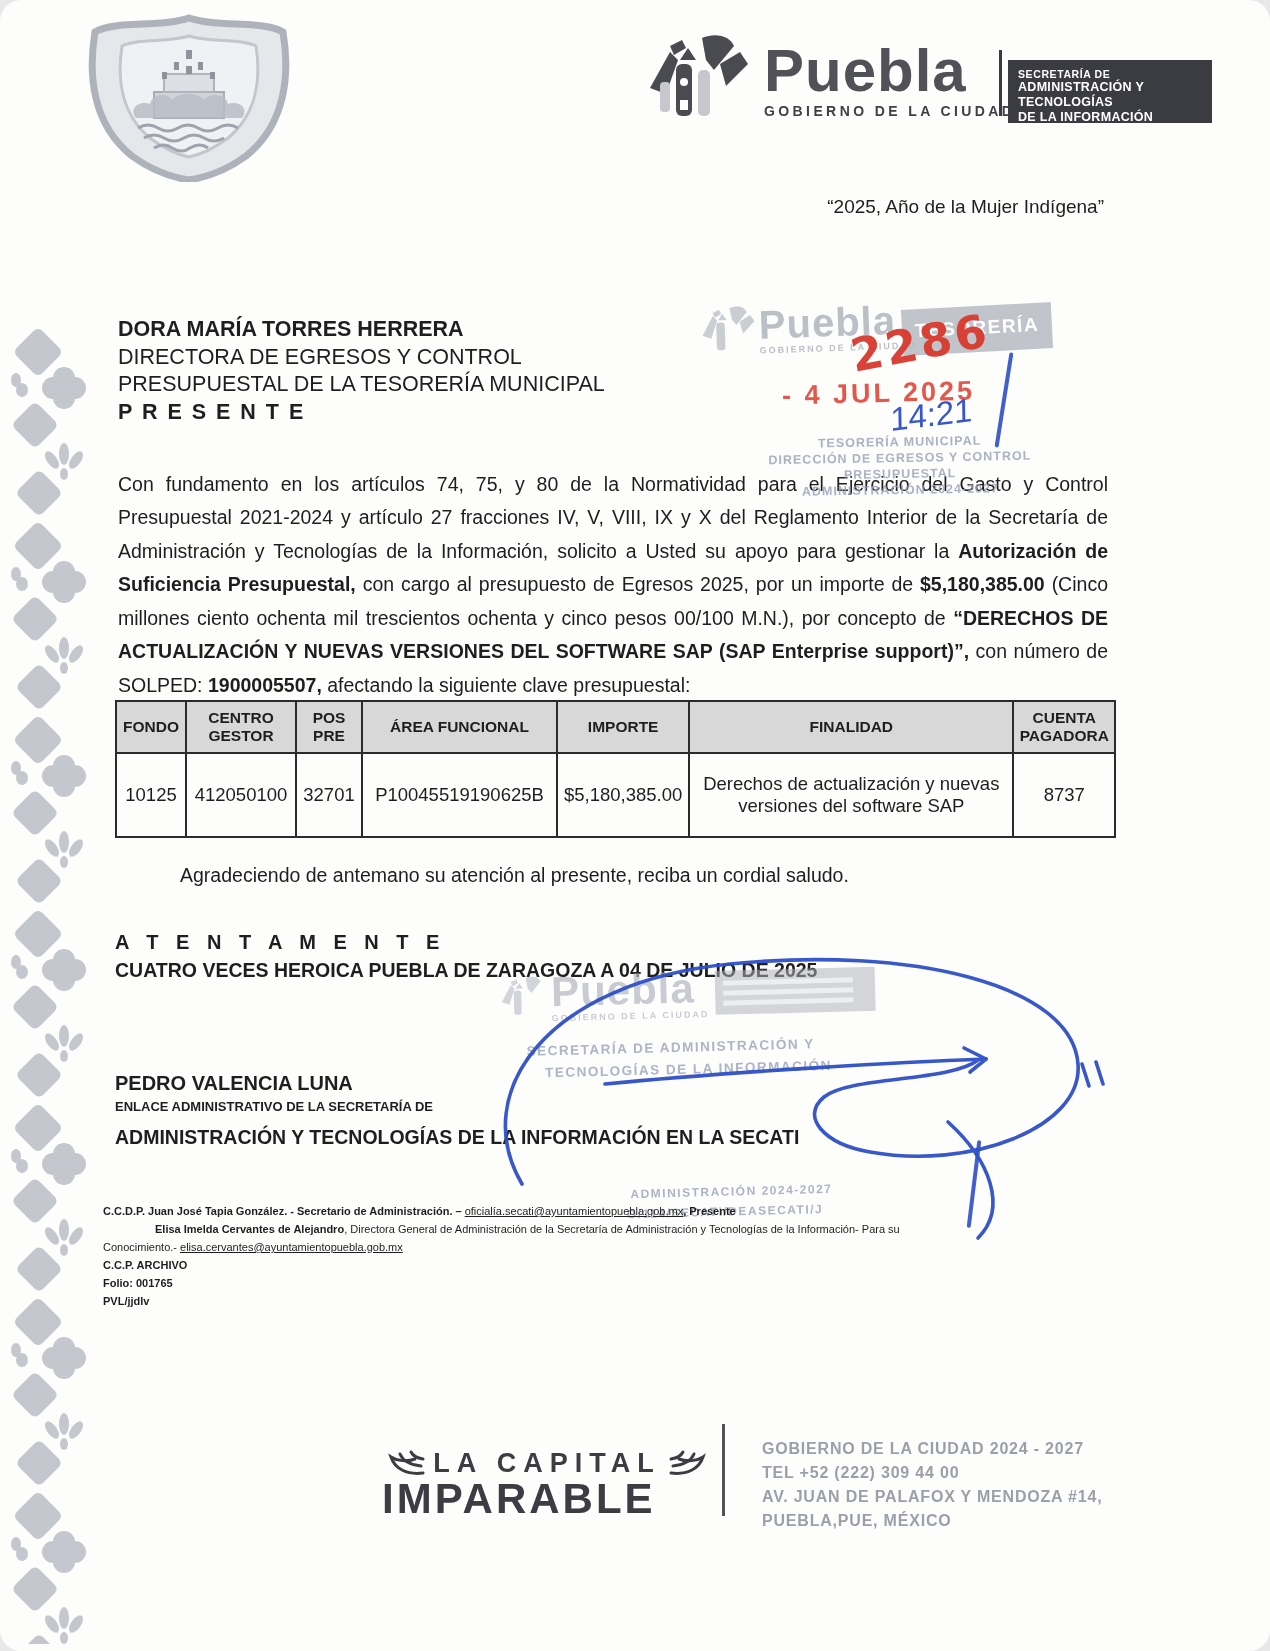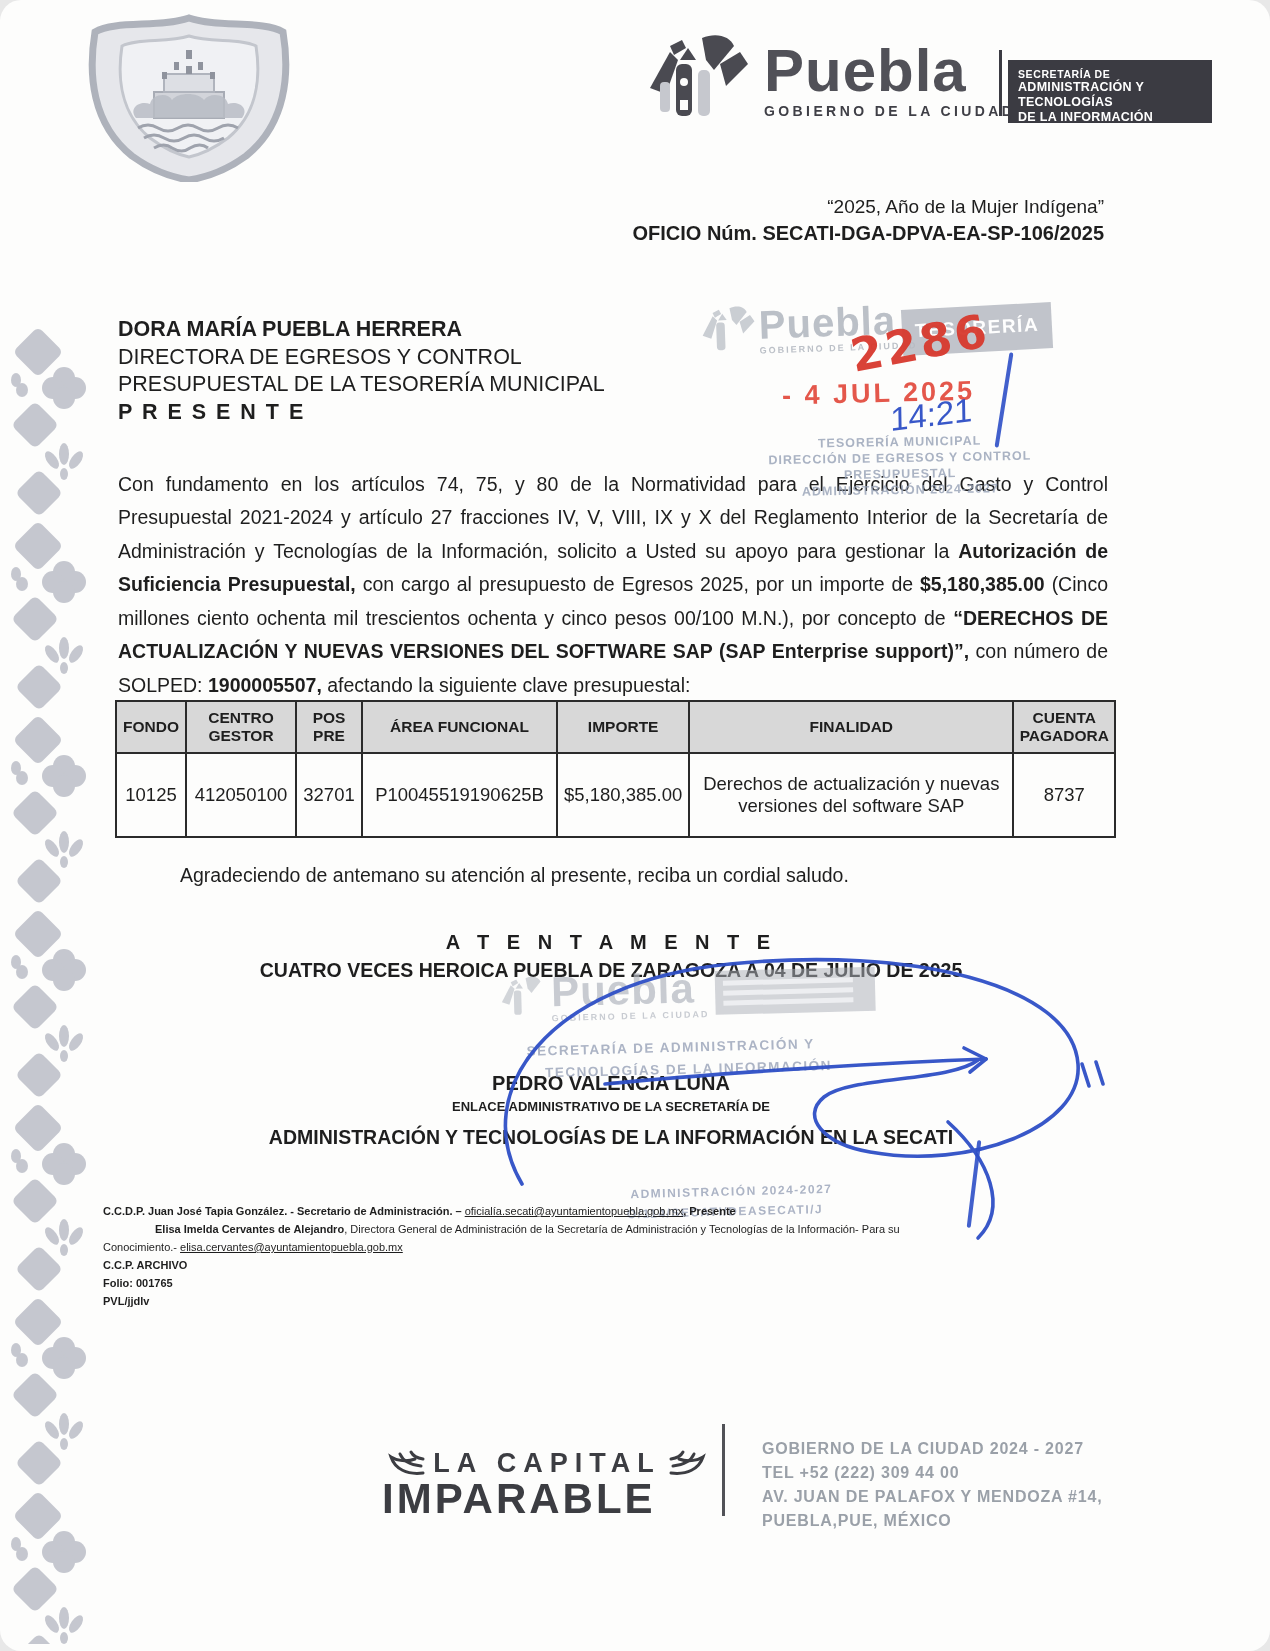--- a/index.html
+++ b/index.html
@@ -55,21 +55,21 @@
   .body-par{position:absolute;left:118px;top:448px;width:990px;font-size:19.5px;line-height:33.5px;
     text-align:justify;z-index:2;}
   .b{font-weight:bold;}
   
   table.budget{position:absolute;left:115px;top:700px;border-collapse:collapse;z-index:2;table-layout:fixed;}
   table.budget th,table.budget td{border:2px solid #2b2b2b;text-align:center;vertical-align:middle;}
   table.budget th{background:#d8d8d8;font-size:15.5px;font-weight:bold;white-space:pre-line;height:46px;padding:2px 4px;}
   table.budget td{font-size:18.5px;height:78px;padding:2px 6px;}
   
   .closing{position:absolute;left:180px;top:864px;font-size:19.5px;}
-  .sig-center{position:absolute;left:115px;width:992px;text-align:center;font-weight:bold;}
+  .sig-center{position:absolute;left:115px;width:992px;text-align:left;font-weight:bold;}
   .atentamente{top:931px;font-size:20px;letter-spacing:6px;}
   .place-date{top:959px;font-size:19.5px;}
   .sig-name{top:1072px;font-size:20px;}
   .sig-title1{top:1099px;font-size:13px;}
   .sig-title2{top:1126px;font-size:19.5px;}
   .stampB{position:absolute;left:468px;top:965px;width:640px;height:270px;z-index:1;transform:rotate(-1.5deg);}
   .stampB .mini-brand{position:absolute;left:30px;top:0;display:flex;align-items:center;opacity:.7;}
   .stampB .mini-icon{width:56px;height:48px;opacity:.8;}
   .stampB .mini-name{font-size:42px;font-weight:bold;color:#b2b7c0;letter-spacing:1px;line-height:42px;}
   .stampB .mini-tag{font-size:9px;font-weight:bold;color:#b2b7c0;letter-spacing:2px;}
@@ -299,25 +299,24 @@
   </div>
   <div class="badge-divider"></div>
   <div class="badge">
     <div class="b1">SECRETARÍA DE</div>
     <div class="b2">ADMINISTRACIÓN Y TECNOLOGÍAS</div>
     <div class="b2">DE LA INFORMACIÓN</div>
   </div>
 
   <div class="meta">
     <div class="motto">“2025, Año de la Mujer Indígena”</div>
-    <div class="oficio">OFICIO Núm. SECATI-DGA-DPVA-EA-SP-106/2025</div>
   </div>
 
   <div class="recipient">
-    <div class="name">DORA MARÍA PUEBLA HERRERA</div>
+    <div class="name">DORA MARÍA TORRES HERRERA</div>
     <div>DIRECTORA DE EGRESOS Y CONTROL</div>
     <div>PRESUPUESTAL DE LA TESORERÍA MUNICIPAL</div>
     <div class="sal">P R E S E N T E</div>
   </div>
 
   <div class="stampA">
     <div class="mini-brand">
       <svg class="mini-icon" viewBox="0 0 120 100">
         <g fill="#a8aeb8">
           <path d="M14,58 L34,22 L42,30 L30,64 Z"></path>

